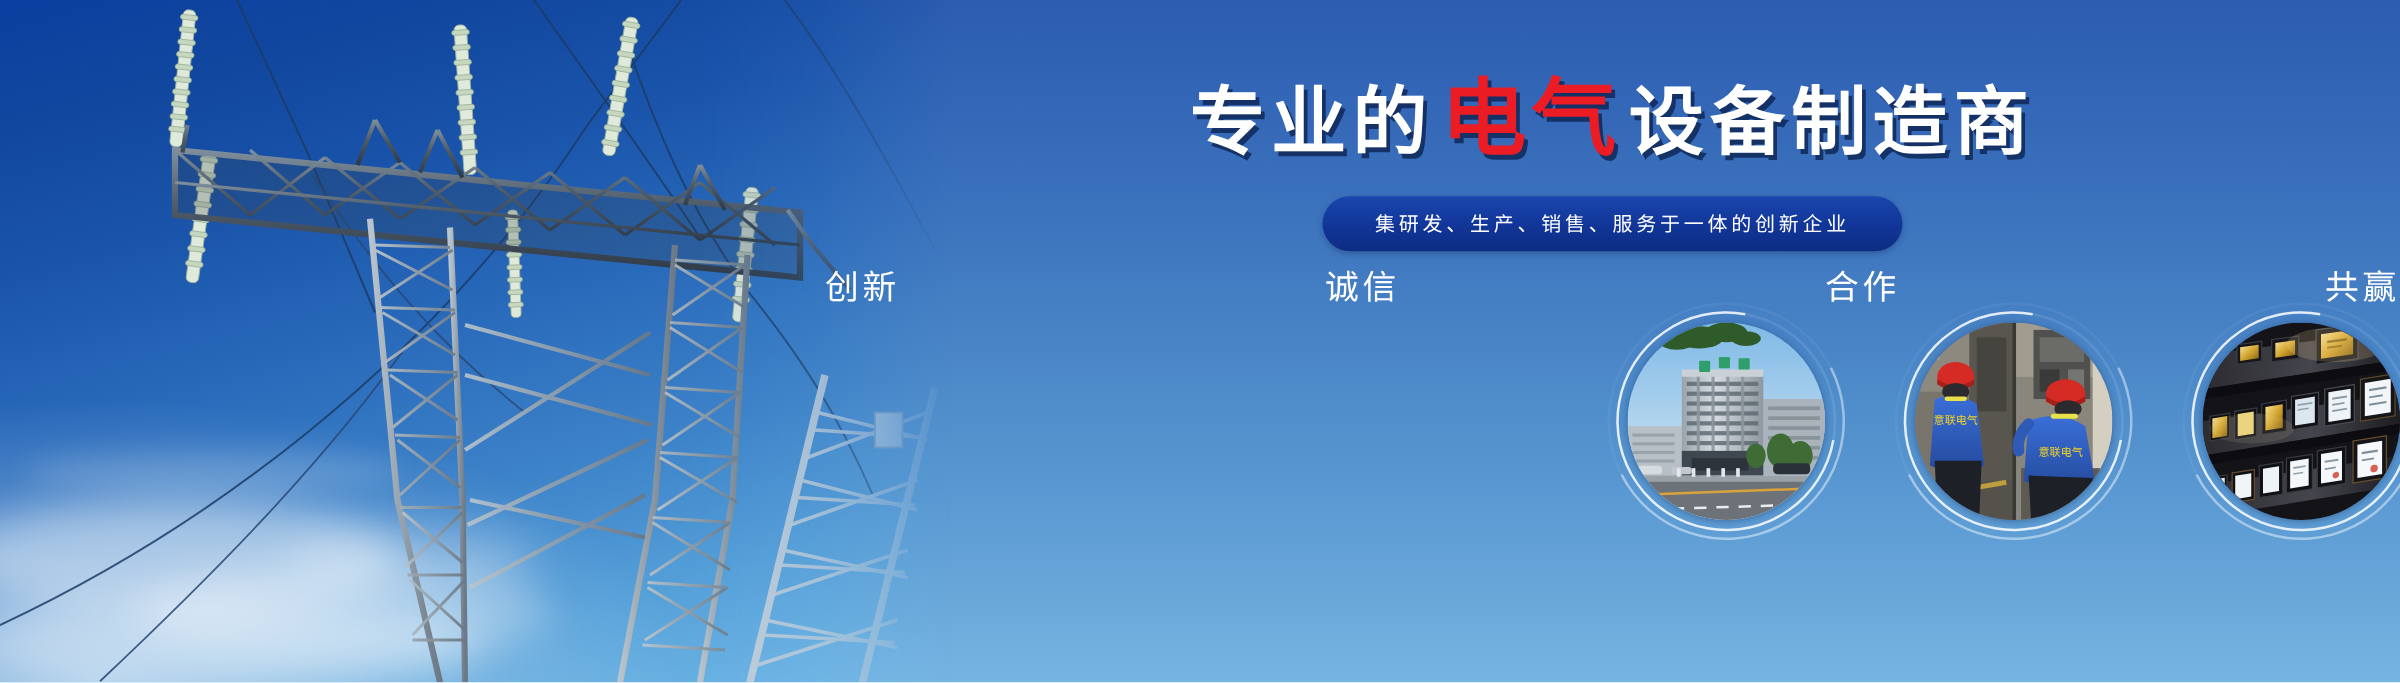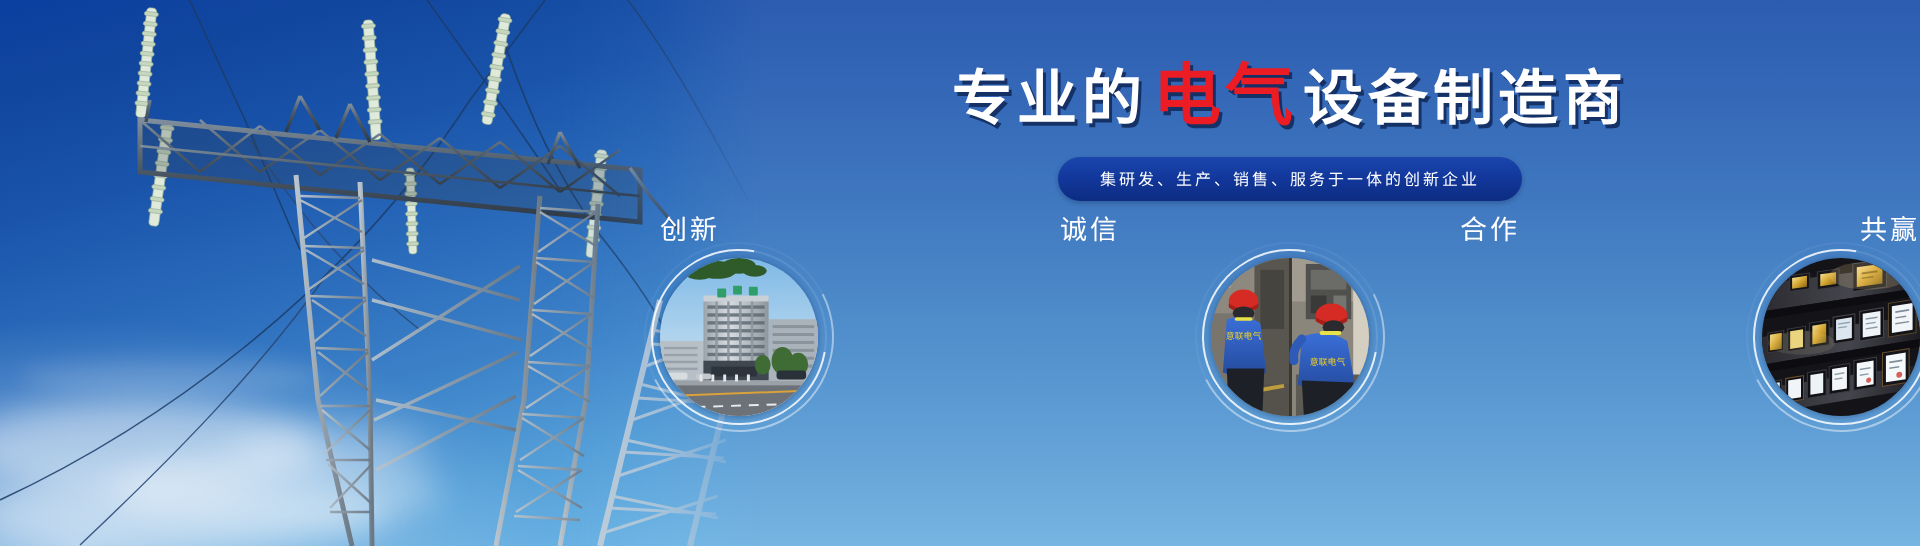--- a/index.html
+++ b/index.html
@@ -132,21 +132,21 @@
     letter-spacing: 3px;
     white-space: nowrap;
   }
   .keywords span { display: inline-block; }
 
   .circles {
     position: absolute;
     left: 0; top: 258px;
     width: 100%;
     display: flex;
-    justify-content: space-between;
+    justify-content: flex-end;
     gap: 72px;
   }
   .circle-wrap {
     position: relative;
     width: 158px;
     height: 158px;
   }
   .ring {
     position: absolute;
     inset: -9px;

